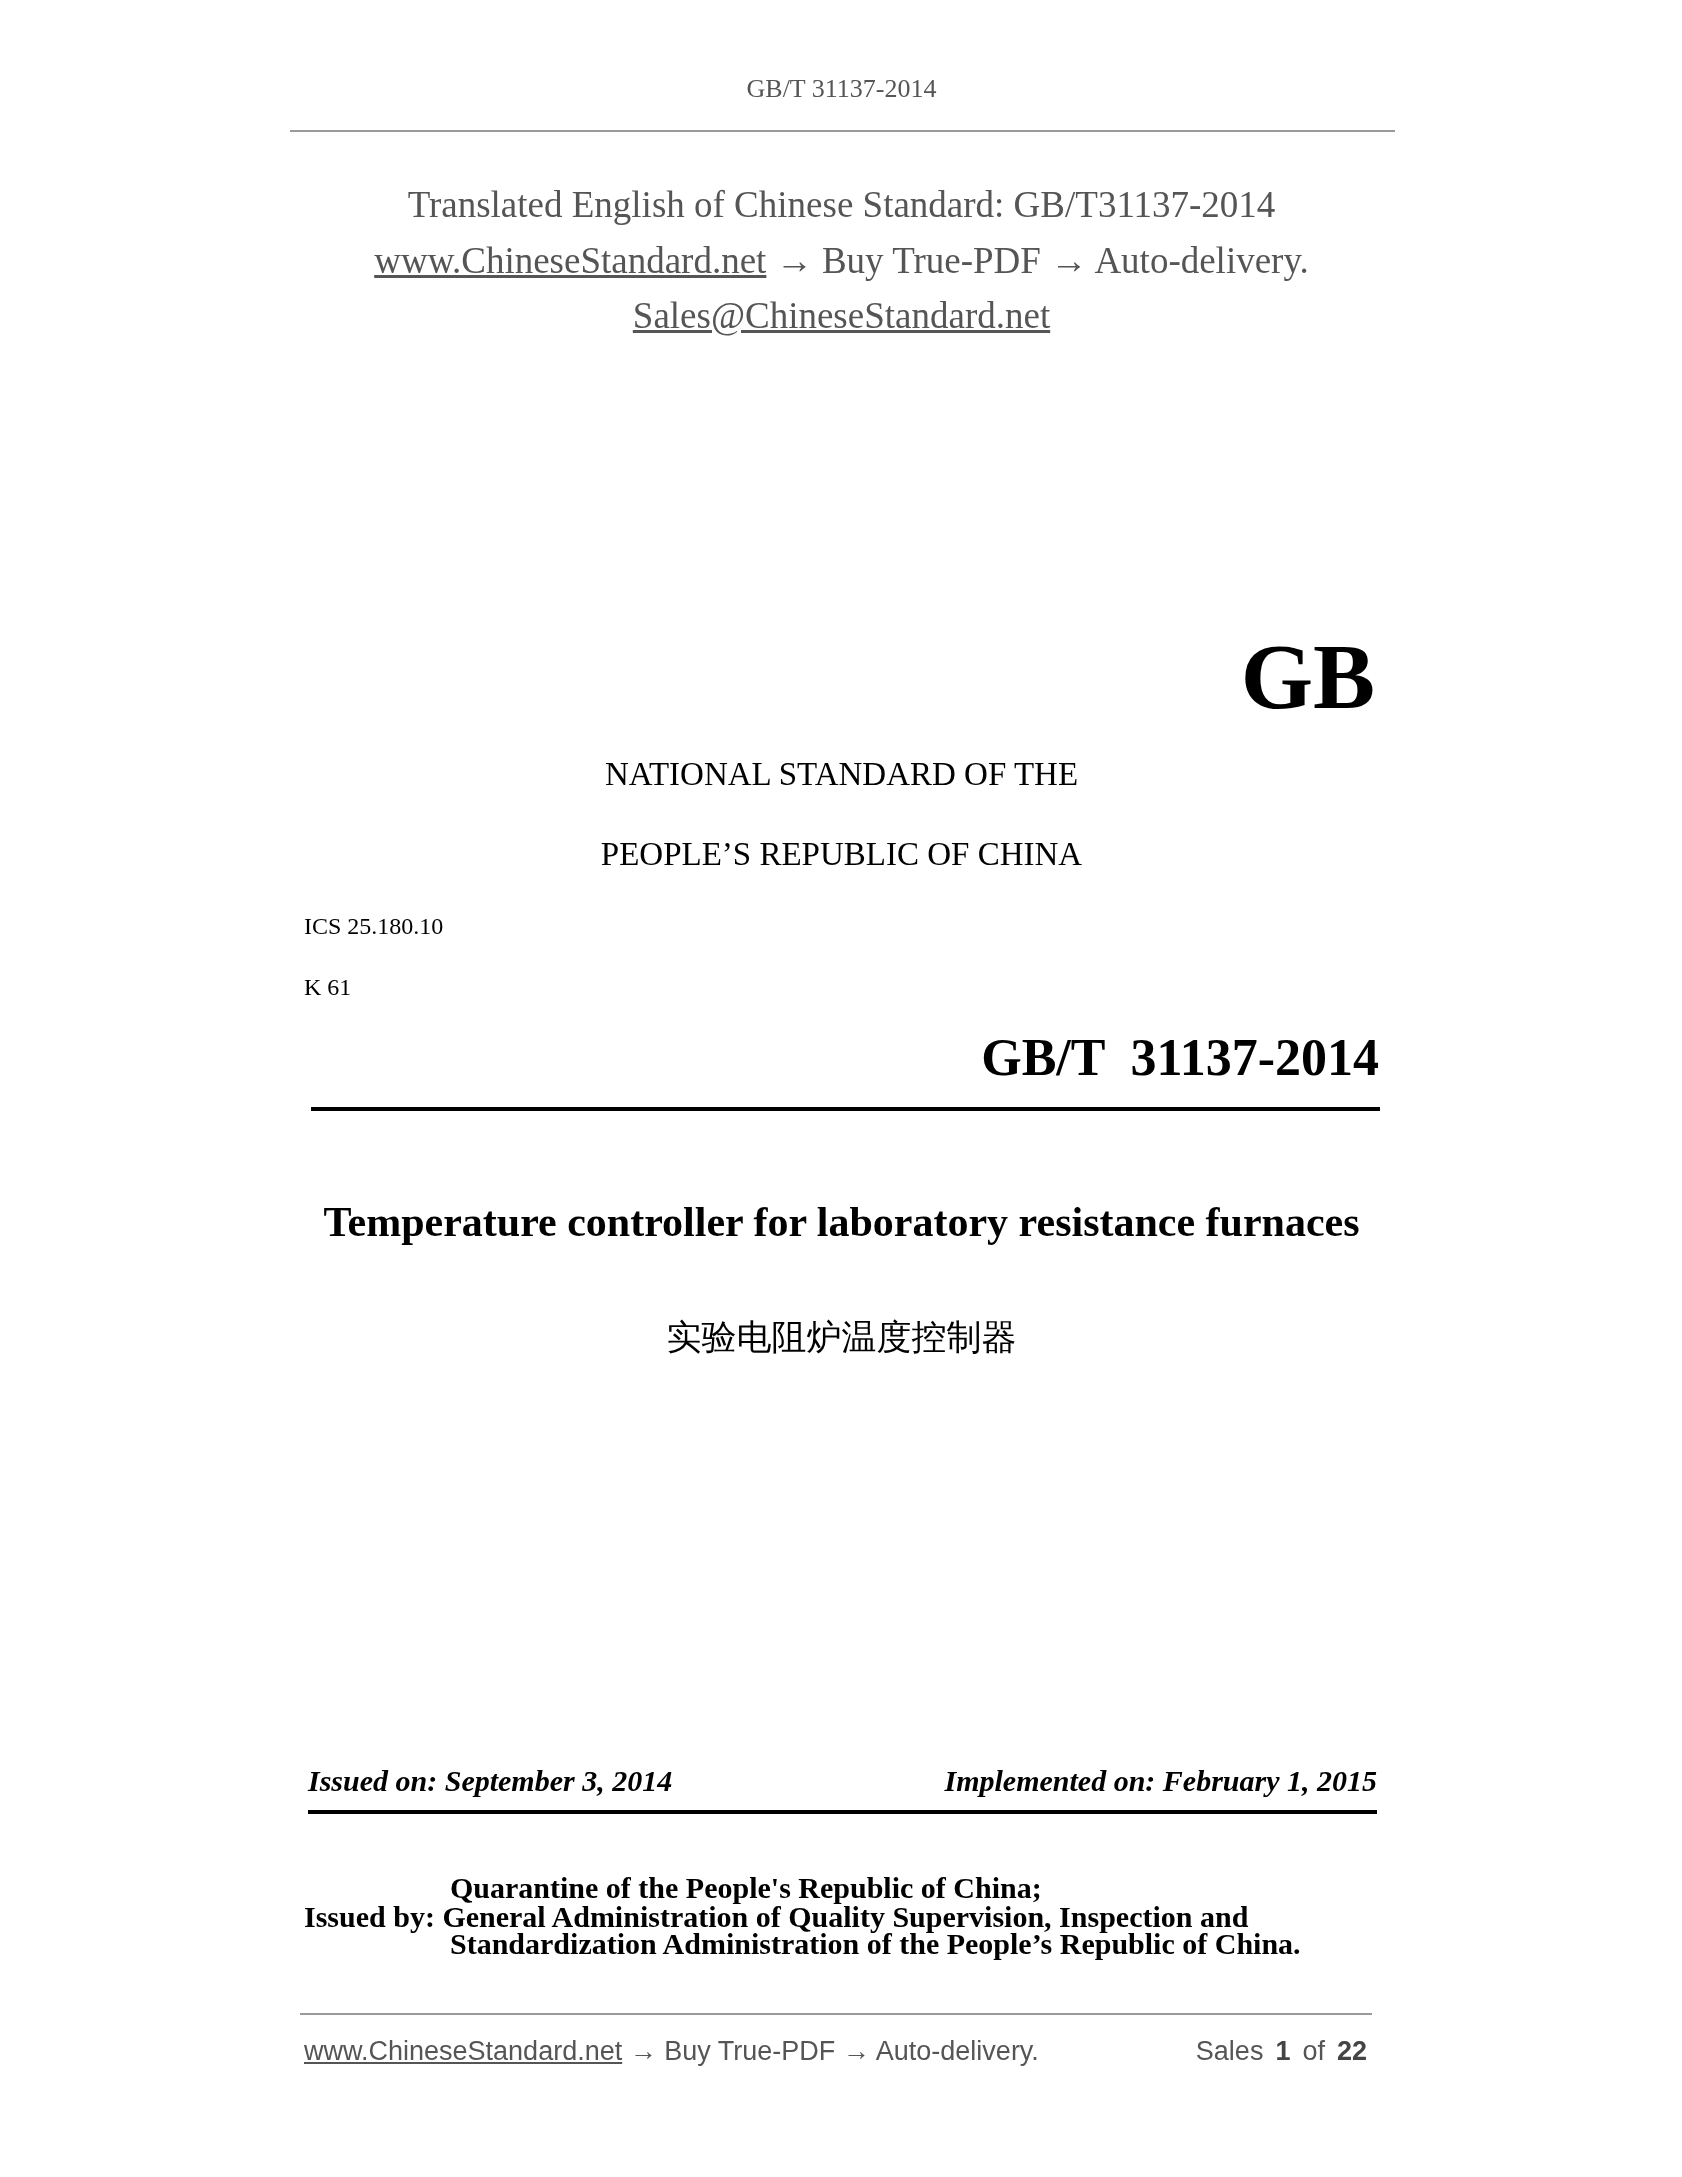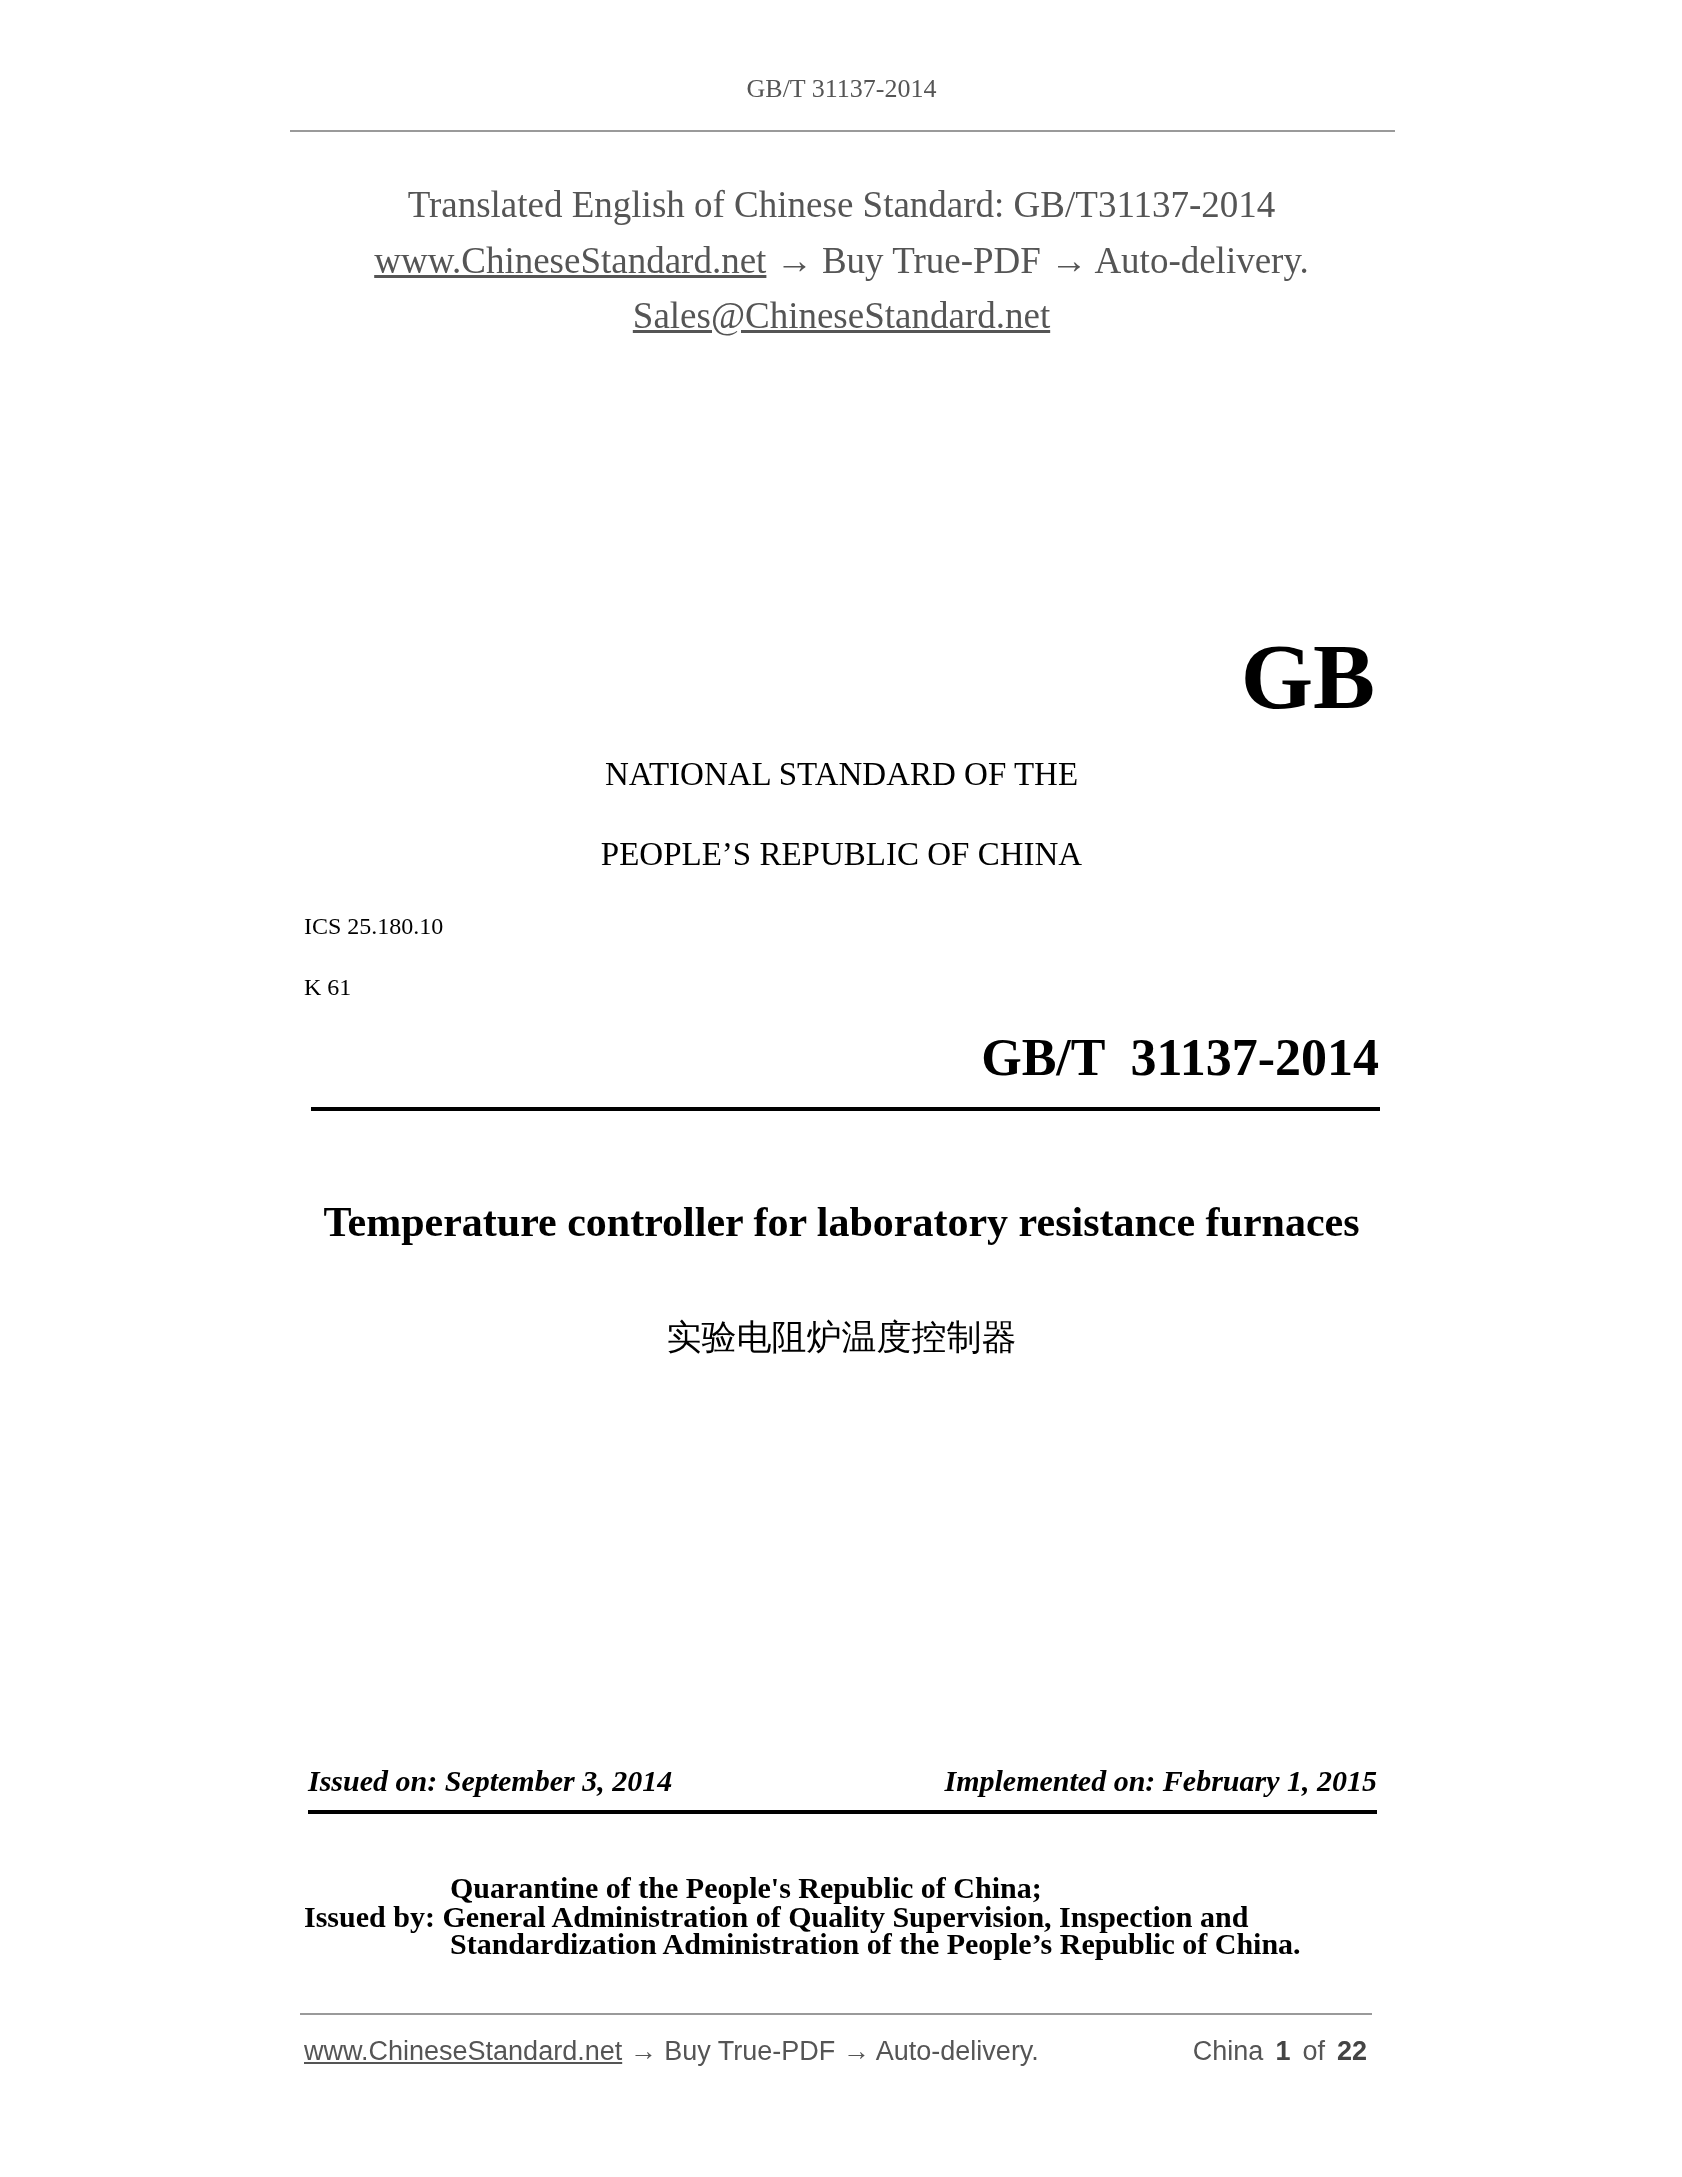--- a/index.html
+++ b/index.html
@@ -83,15 +83,15 @@
 
 <div class="abs foot-line"></div>
 <div class="abs foot foot-left">
   <a>www.ChineseStandard.net</a>
   <span>→</span>
   <span>Buy True-PDF</span>
   <span>→</span>
   <span>Auto-delivery.</span>
 </div>
 <div class="abs foot foot-right">
-  <span>China</span><span class="sp"></span><b>1</b><span class="sp"></span><span>of</span><span class="sp"></span><b>22</b>
+  <span>Sales</span><span class="sp"></span><b>1</b><span class="sp"></span><span>of</span><span class="sp"></span><b>22</b>
 </div>
 
 
 </body></html>

